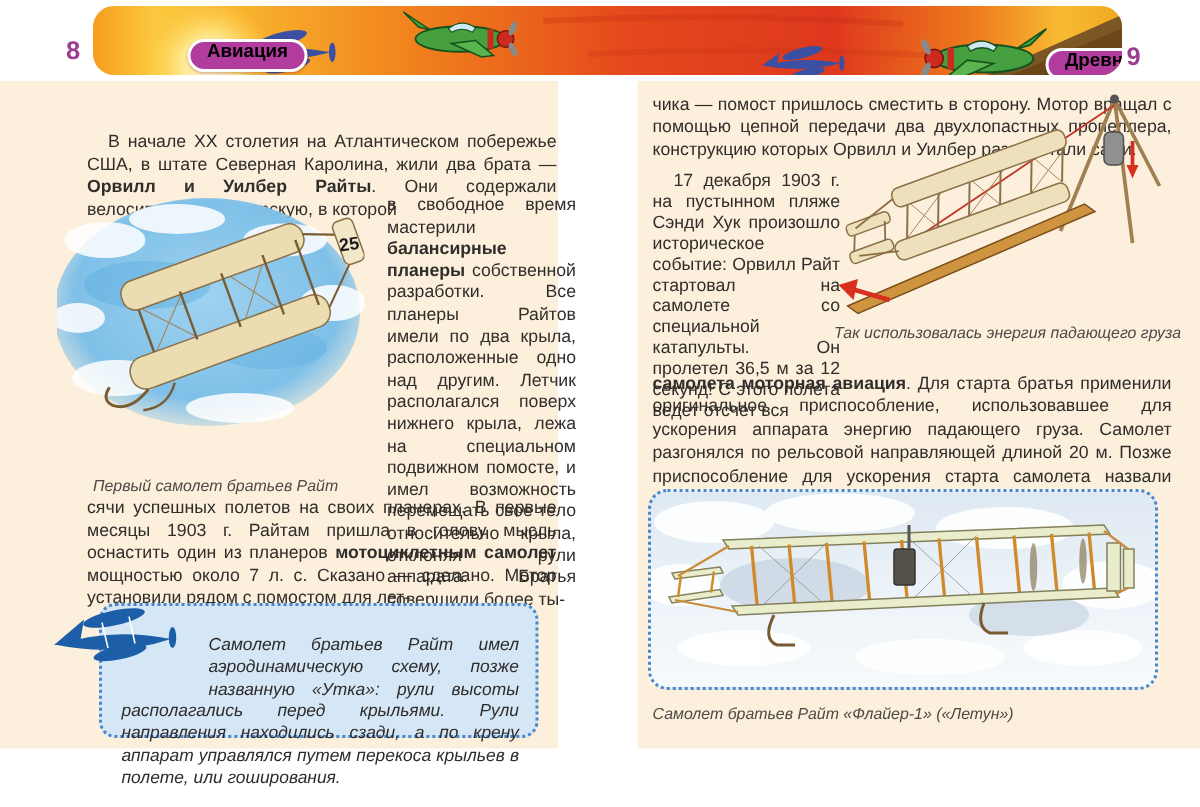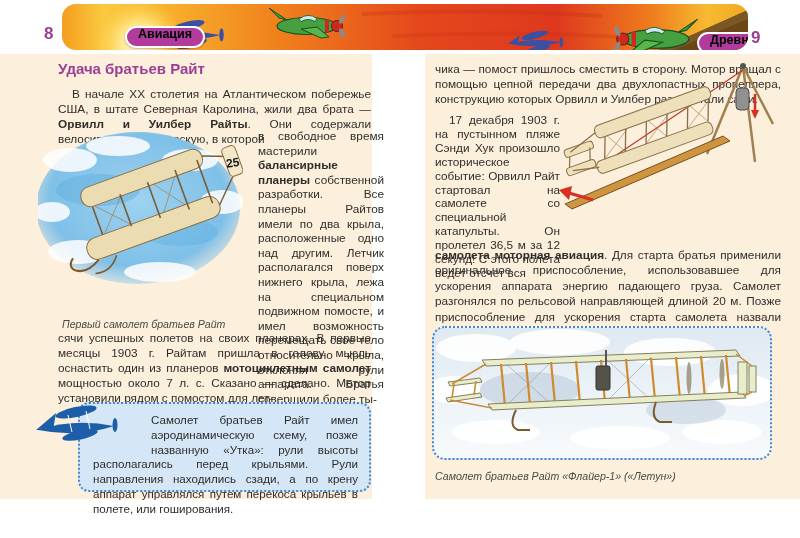--- a/index.html
+++ b/index.html
@@ -30,23 +30,23 @@
   .bt{position:absolute;margin:0;font-size:11.8px;line-height:15px;color:#302e2b;text-align:justify;}
   .bt .bold{font-weight:bold;}
   .indent{text-indent:14px;}
   .p1{left:58px;top:33px;width:313px;}
   .colr{left:246px;top:75px;width:126px;line-height:14.6px;margin-left:12px;}
   .caption{position:absolute;font-size:10.6px;font-style:italic;color:#4c4a45;}
   .cap1{left:62px;top:252px;margin-top:12px;}
   .p2{left:58px;top:277px;width:313px;}
   
   .note-box{
-    position:absolute;left:78px;top:348px;width:293px;height:90px;box-sizing:border-box;
+    position:absolute;left:66px;top:348px;width:293px;height:90px;box-sizing:border-box;
     background:#d5e7f6;border:2px dotted #4a86c8;border-radius:11px;
-    padding:9px 11px 6px 13px;font-size:11.6px;line-height:14.8px;
+    padding:19px 11px 6px 13px;font-size:11.6px;line-height:14.8px;font-style:italic;
     color:#2e2c2a;text-align:justify;
   }
   .note-box .spacer{float:left;width:58px;height:34px;}
   .note-plane{position:absolute;left:32px;top:343px;width:86px;height:52px;}
   .glider-fig{position:absolute;left:38px;top:76px;width:205px;height:158px;}
   
   .rp1{left:10px;top:8px;width:346px;}
   .rcol{left:10px;top:60px;width:125px;line-height:13.9px;}
   .catapult-fig{position:absolute;left:130px;top:4px;width:224px;height:154px;}
   .cap2{left:131px;top:162px;}
@@ -118,21 +118,20 @@
       </g>
     <g transform="translate(640,13) scale(-1.1,1.1)">
         <use href="#fighter"></use>
       </g>
   </svg>
   <div class="badge badge-l">Авиация</div>
   <div class="badge badge-r">Древняя мечта</div>
 </div>
 
 <div class="page page-l">
-  <h1 class="title">Удача братьев Райт</h1>
 
   <p class="bt p1 indent"><span>В начале XX столетия на Атлантическом побережье США, в штате Северная Каролина, жили два брата — </span><span class="bold">Орвилл и Уилбер Райты</span><span>. Они содержали велосипедную мастерскую, в которой</span></p>
 
   <div class="glider-fig">
     <svg width="205" height="158" viewBox="0 0 205 158">
       <defs>
         <radialGradient id="sky1" cx="0.5" cy="0.45" r="0.62">
           <stop offset="0" stop-color="#9ed2f0"></stop>
             <stop offset="0.7" stop-color="#7fc0e8"></stop>
           <stop offset="1" stop-color="#7fc0e8" stop-opacity="0"></stop>
@@ -244,20 +243,21 @@
         <line x1="-12" y1="38" x2="-16" y2="48" stroke="#8a6f46" stroke-width="1.2"></line>
         <line x1="10" y1="36" x2="6" y2="48" stroke="#8a6f46" stroke-width="1.2"></line>
         <line x1="20" y1="24" x2="-10" y2="34" stroke="#8a6f46" stroke-width="1.2"></line>
         <line x1="12" y1="58" x2="-14" y2="52" stroke="#8a6f46" stroke-width="1.2"></line>
       </g>
       <line x1="38" y1="142" x2="14" y2="135" stroke="#d92f1f" stroke-width="3"></line>
       <polygon points="17,128 4,132 14,142" fill="#d92f1f"></polygon>
     </svg>
   </div>
 
+  <div class="caption cap2">Так использовалась энергия падающего груза</div>
 
   <p class="bt rp3"><span class="bold">самолета моторная авиация</span><span>. Для старта братья применили оригинальное приспособление, использовавшее для ускорения аппарата энергию падающего груза. Самолет разгонялся по рельсовой направляющей длиной 20 м. Позже приспособление для ускорения старта самолета назвали </span><span class="bold">катапультой</span><span>.</span></p>
 
   <div class="flyer-frame">
     <svg width="336" height="130" viewBox="0 0 336 130">
       <g fill="#ffffff" opacity="0.9">
         <ellipse cx="42" cy="20" rx="40" ry="14"></ellipse>
           <ellipse cx="126" cy="14" rx="50" ry="13"></ellipse>
         <ellipse cx="236" cy="24" rx="46" ry="14"></ellipse>
           <ellipse cx="308" cy="62" rx="34" ry="16"></ellipse>

